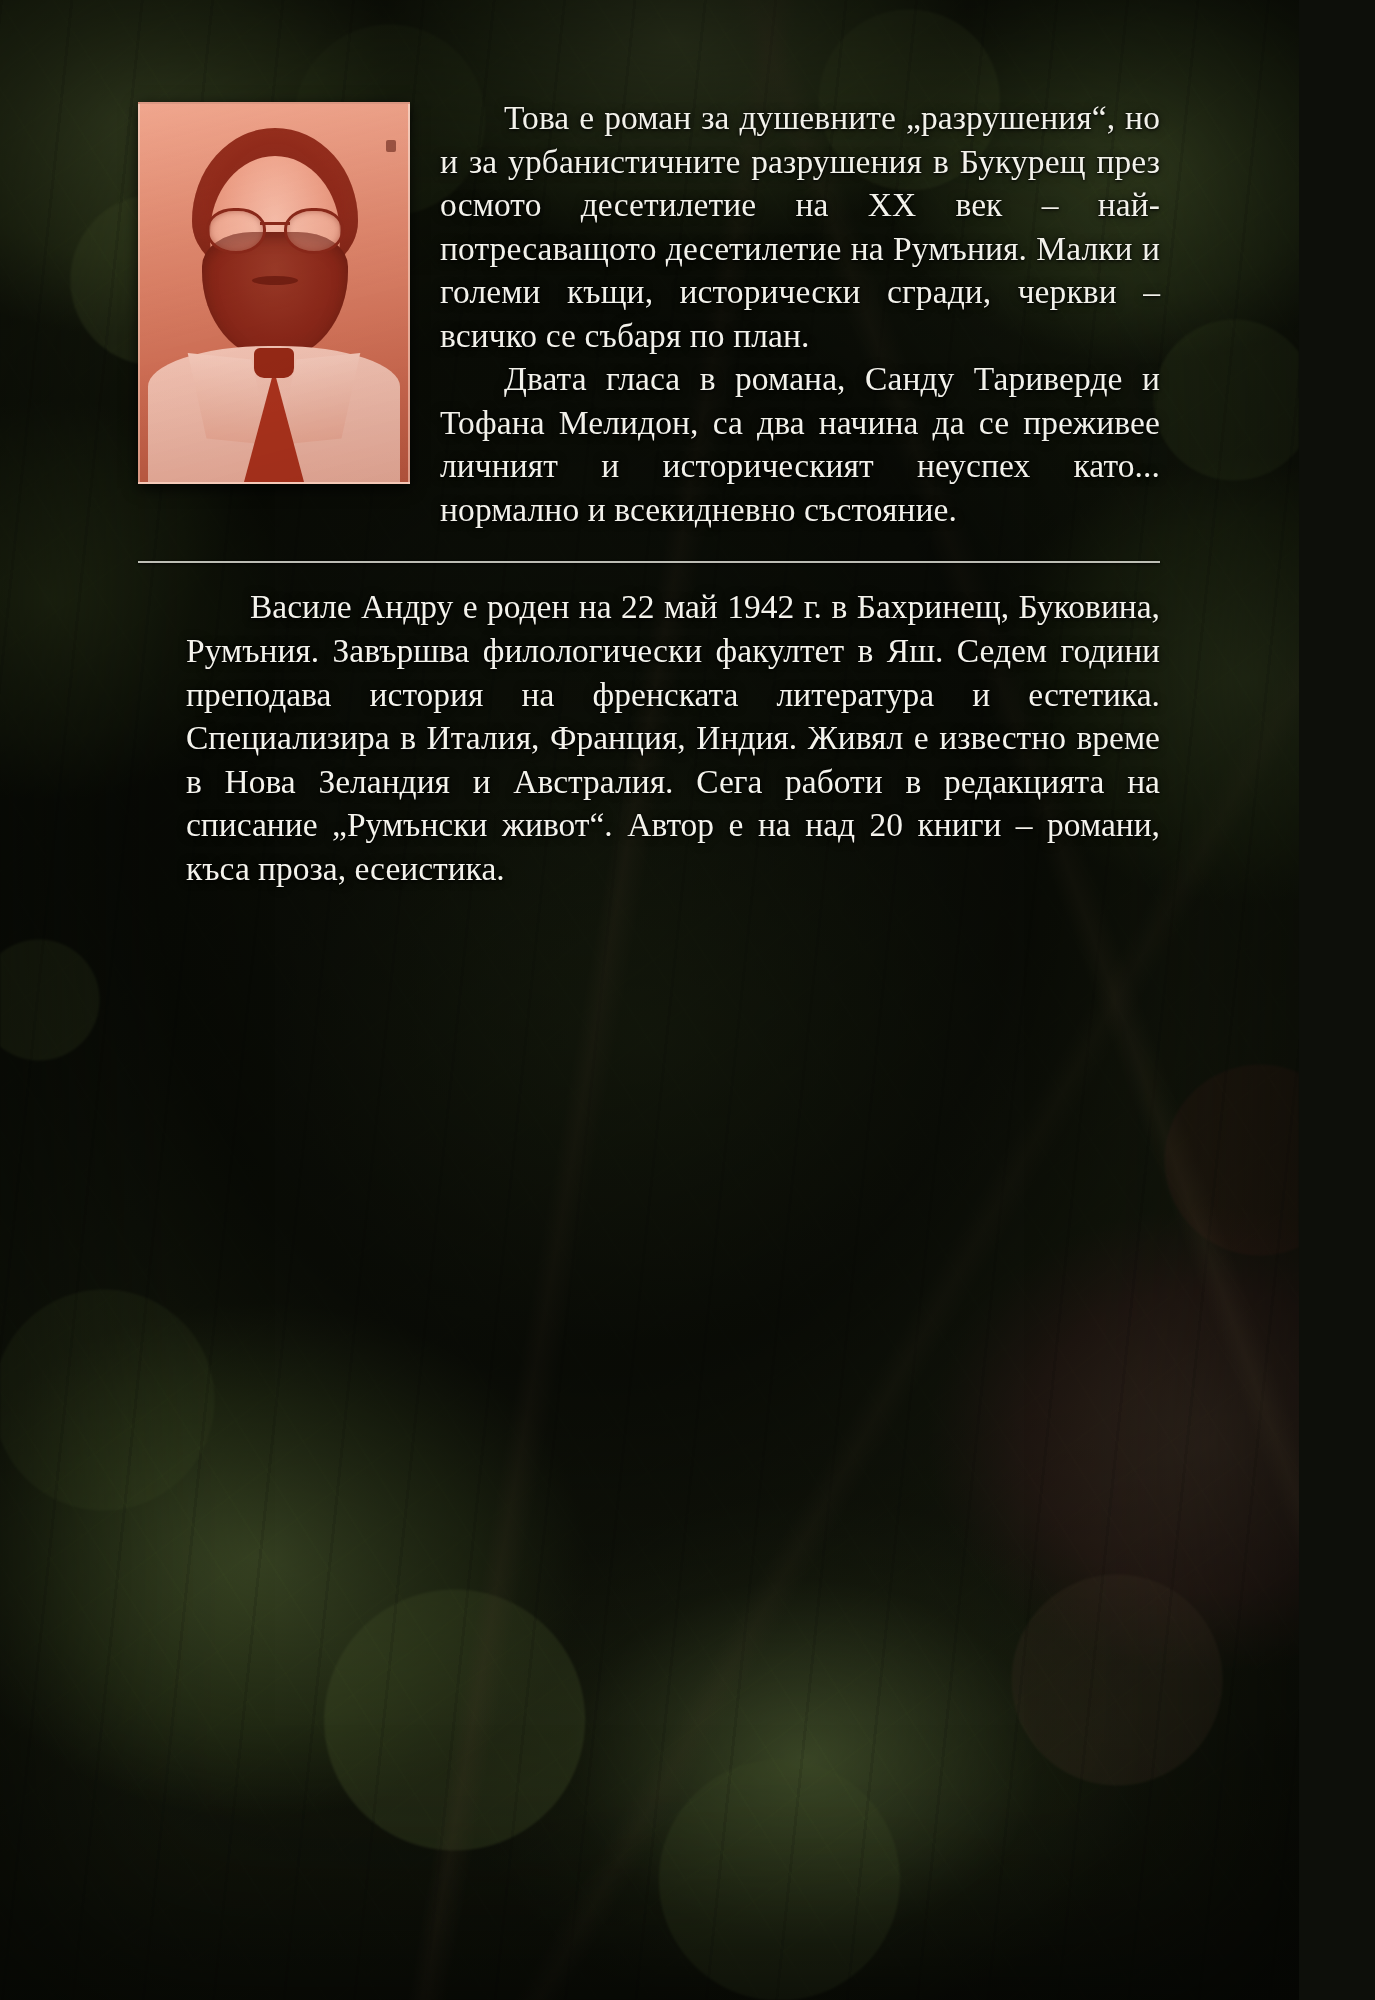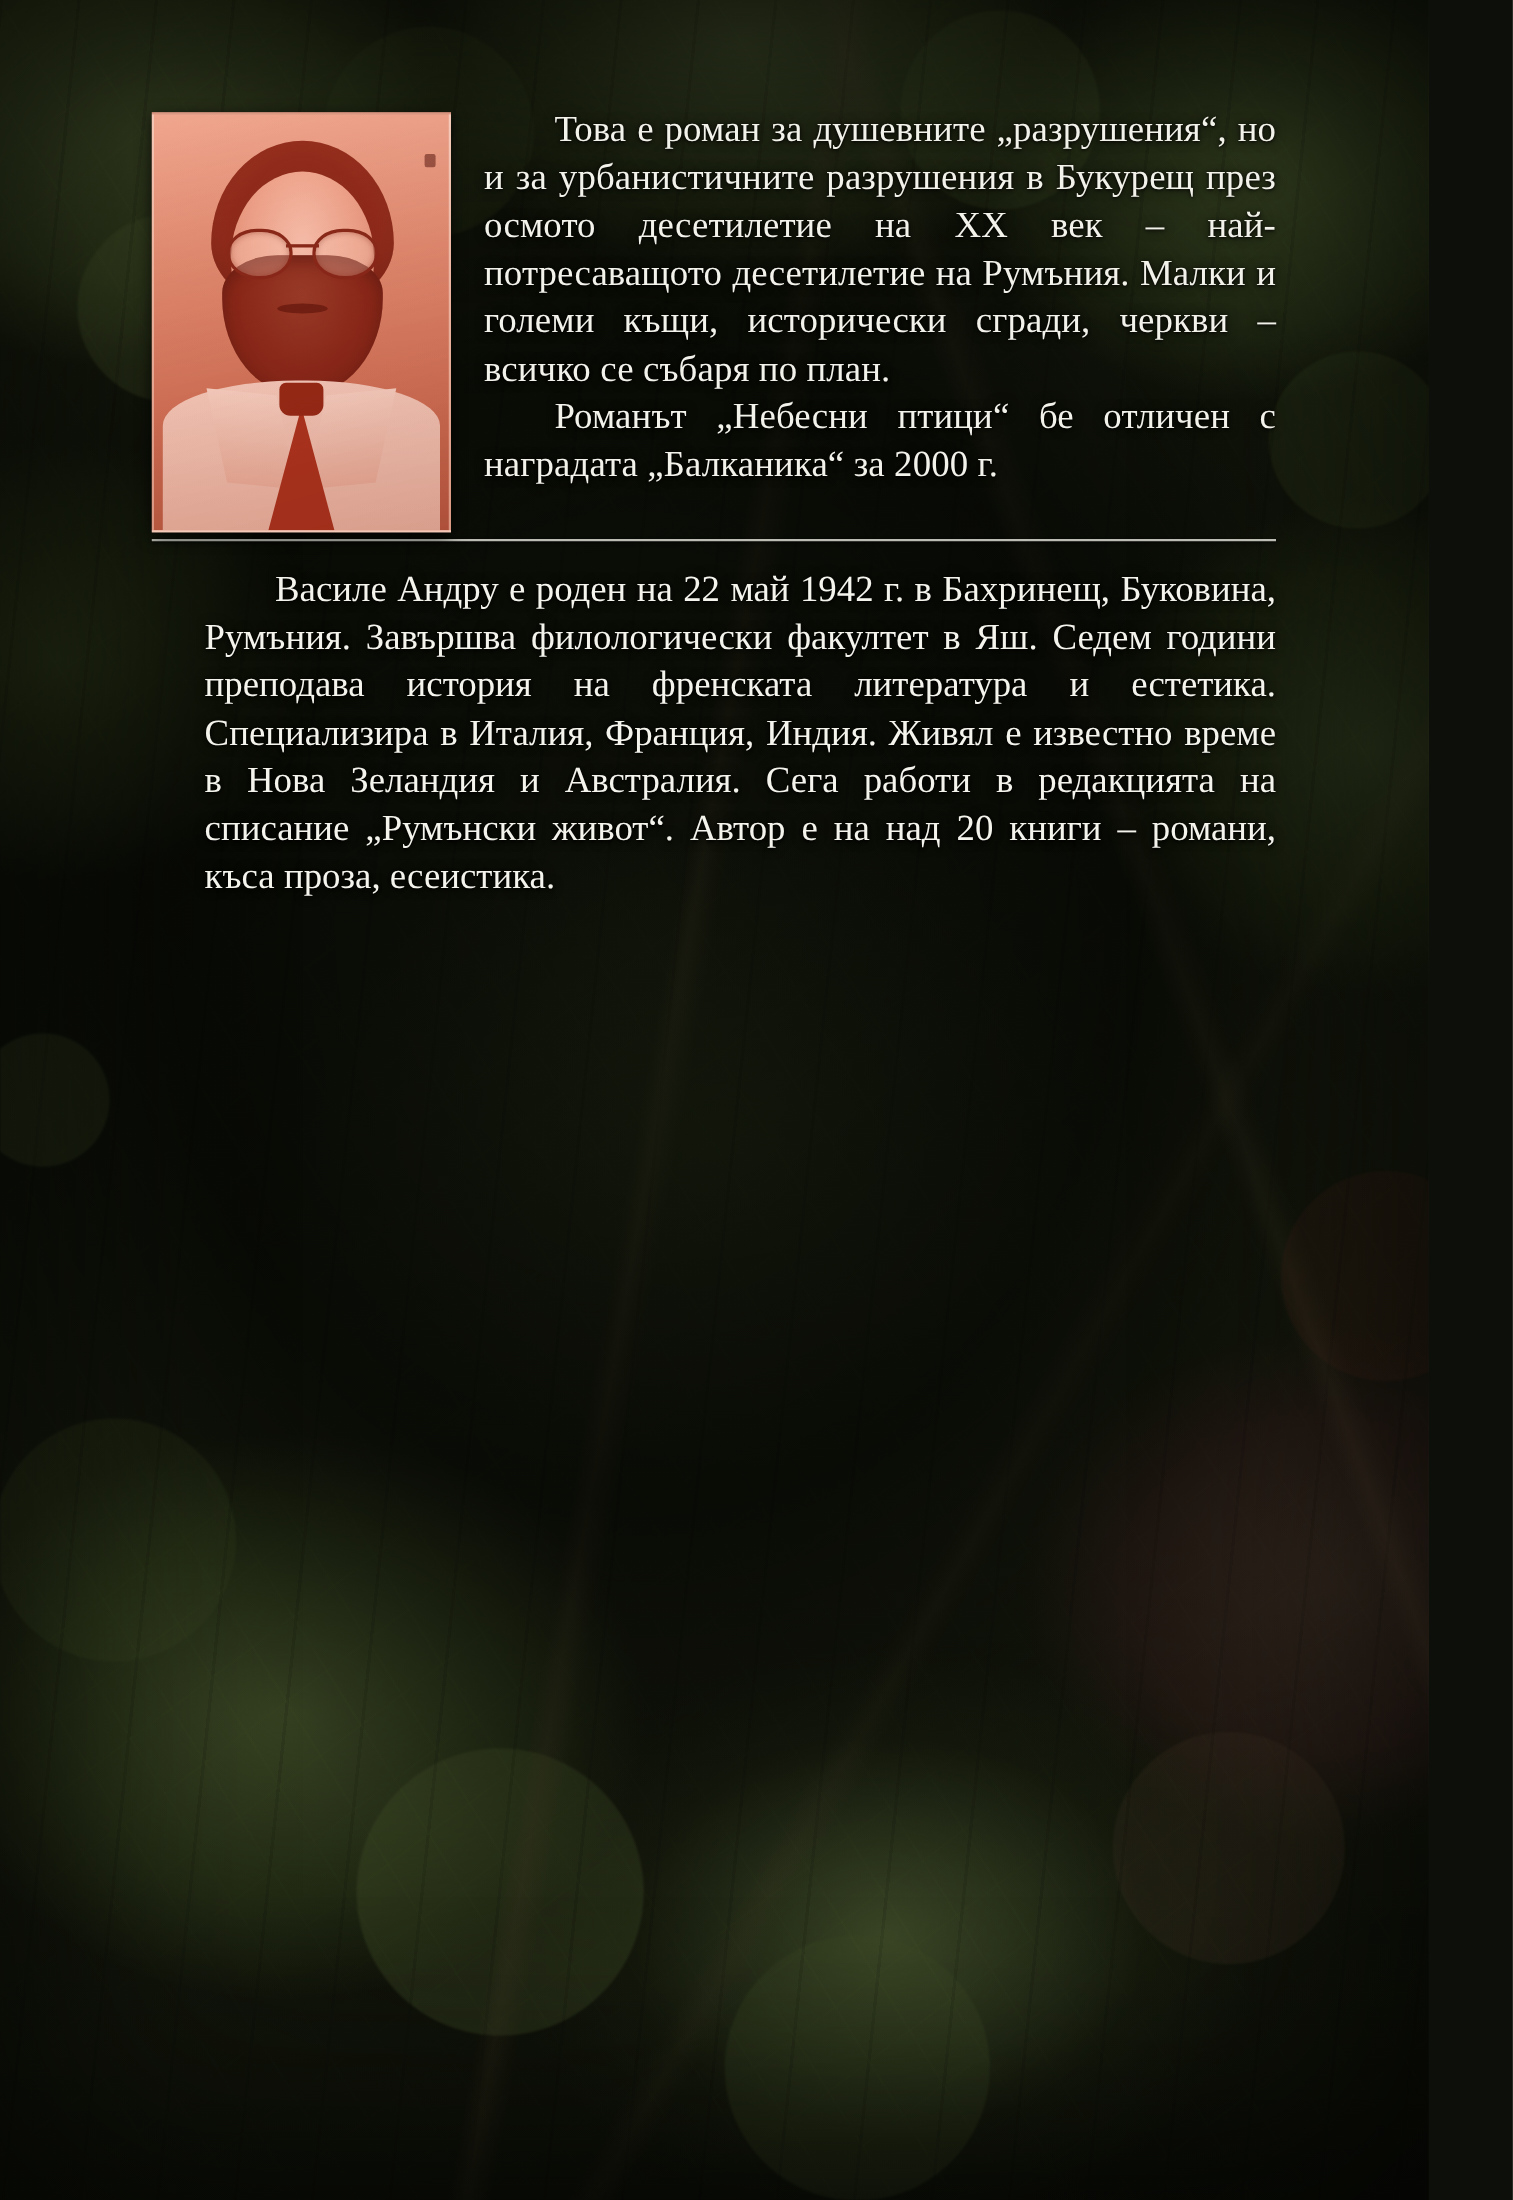--- a/index.html
+++ b/index.html
@@ -268,21 +268,21 @@
         <div class="p-shirt"></div>
         <div class="p-collar-l"></div>
         <div class="p-collar-r"></div>
         <div class="p-tie"></div>
         <div class="p-knot"></div>
         <div class="p-tone"></div>
         <div class="p-mark"></div>
       </div>
 
       <p>Това е роман за душевните „разрушения“, но и за урбанистичните разрушения в Букурещ през осмото десетилетие на XX век – най-потресаващото десетилетие на Румъния. Малки и големи къщи, исторически сгради, черкви – всичко се събаря по план.</p>
-      <p>Романът „Небесни птици“ бе отличен с наградата „Балканика“ за 2000 г.</p>
+      <p>Двата гласа в романа, Санду Тариверде и Тофана Мелидон, са два начина да се преживее личният и историческият неуспех като... нормално и всекидневно състояние.</p>
     </div>
 
     <hr class="rule">
 
     <div class="bio">
       <p>Василе Андру е роден на 22 май 1942 г. в Бахринещ, Буковина, Румъния. Завършва филологически факултет в Яш. Седем години преподава история на френската литература и естетика. Специализира в Италия, Франция, Индия. Живял е известно време в Нова Зеландия и Австралия. Сега работи в редакцията на списание „Румънски живот“. Автор е на над 20 книги – романи, къса проза, есеистика.</p>
     </div>
 
   </div>
 </div>

